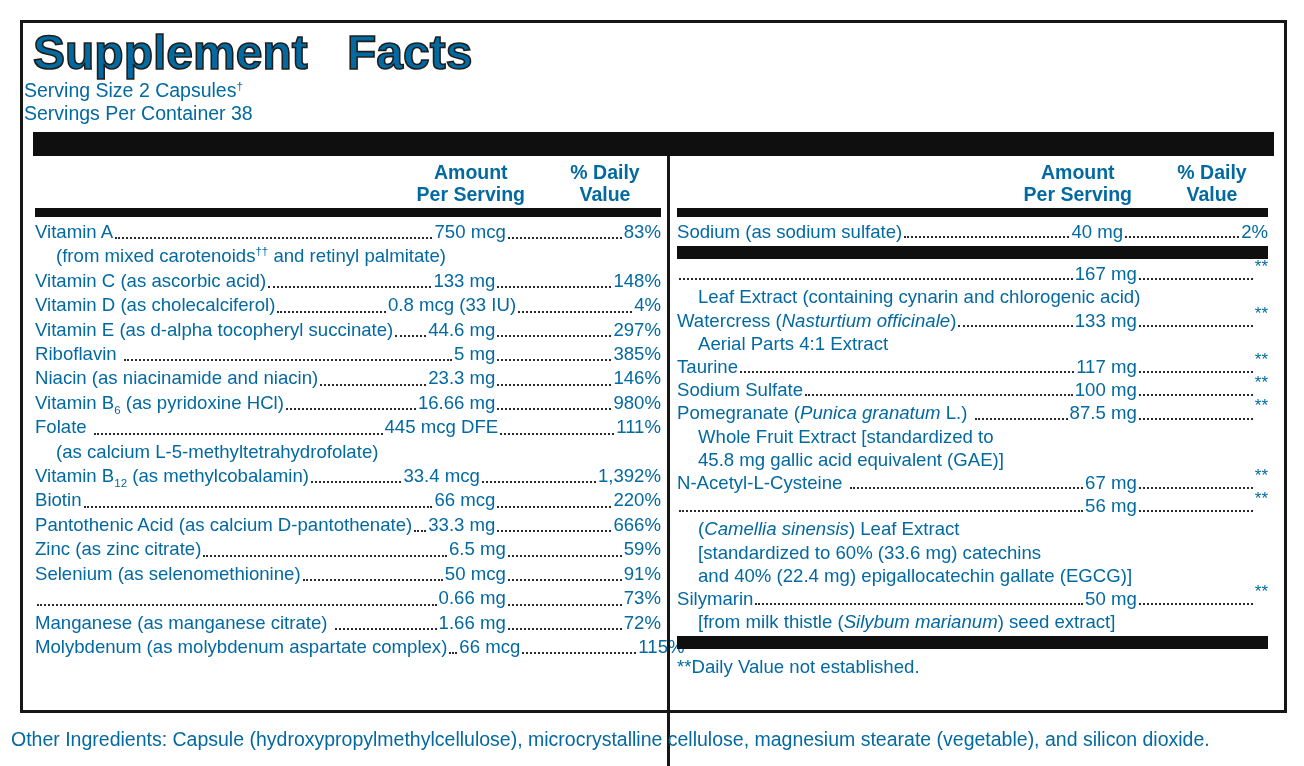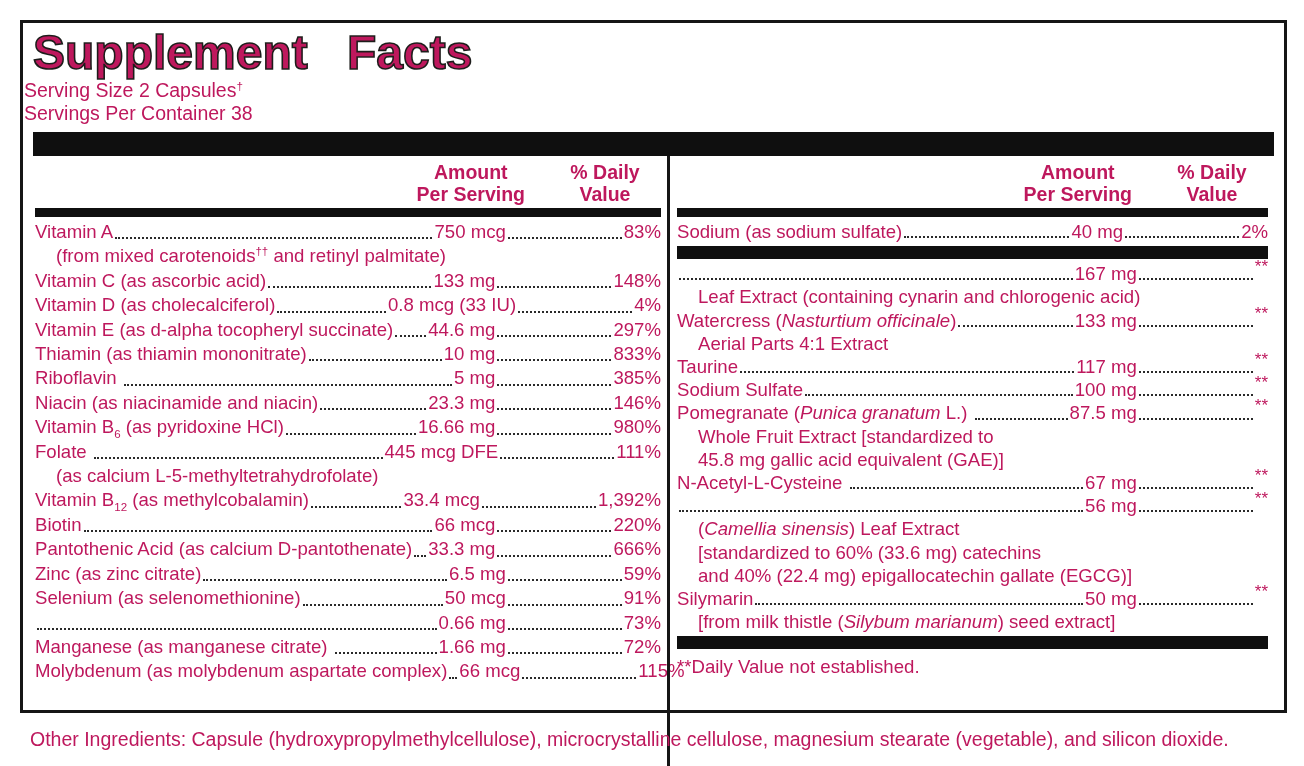--- a/index.html
+++ b/index.html
@@ -1,17 +1,17 @@
 <!DOCTYPE html>
 <html><head>
 <meta charset="utf-8">
 <style>
   html,body{margin:0;padding:0;background:#fff;}
   .canvas{position:relative;width:1304px;height:766px;background:#ffffff;
-    font-family:"Liberation Sans", sans-serif;color:#be185d;overflow:hidden;}
+    font-family:"Liberation Sans", sans-serif;color:#0369a1;overflow:hidden;}
   .facts-box{position:absolute;left:20px;top:20px;width:1267px;height:693px;
     border:3px solid #161616;box-sizing:border-box;background:#fff;}
   .title{font-size:48px;line-height:52px;font-weight:bold;letter-spacing:0;
     word-spacing:26px;-webkit-text-stroke:1.6px #1d1d1b;padding:4px 0 0 10px;}
   .serving-line{font-size:19.5px;line-height:23px;padding-left:1px;}
   .serving-line sup{font-size:60%;line-height:0;}
   .thickbar{height:24px;background:#0f0f0f;margin:7px 10px 0 10px;}
   .body{display:flex;align-items:stretch;margin:0 10px;height:681px;}
   .col{box-sizing:border-box;}
   .col-left{width:634px;padding:0 6px 0 2px;}
@@ -30,21 +30,21 @@
   .leader.l2{flex:0 0 auto;width:114px;}
   .dv{text-align:right;}
   .dv.star{position:relative;top:-7px;font-size:17px;}
   .subrow{font-size:18.6px;line-height:24.4px;padding-left:21px;white-space:pre;}
   .col-right .subrow{line-height:23.2px;}
   .colbar{height:13px;background:#0f0f0f;margin:3px 0;}
   .noterow{font-size:18.6px;line-height:24.4px;padding-top:3px;}
   .it{font-style:italic;}
   sub{font-size:62%;line-height:0;}
   sup{font-size:62%;line-height:0;}
-  .other-ing{position:absolute;left:30px;top:728px;font-size:19.5px;line-height:23px;}
+  .other-ing{position:absolute;left:11px;top:728px;font-size:19.5px;line-height:23px;}
 </style>
 </head>
 <body>
 
 <div class="canvas">
   <div class="facts-box">
     <div class="title">Supplement Facts</div>
     <div class="serving-line"><span>Serving Size 2 Capsules</span><sup>†</sup></div>
     <div class="serving-line">Servings Per Container 38</div>
     <div class="thickbar"></div>
@@ -86,27 +86,20 @@
               <span class="dv">4%</span>
             </div>
             <div class="row">
               <span class="nm">Vitamin E (as d-alpha tocopheryl succinate)</span>
               <span class="leader"></span>
               <span class="amt">44.6 mg</span>
               <span class="leader l2"></span>
               <span class="dv">297%</span>
             </div>
             <div class="row">
-              <span class="nm">Thiamin (as thiamin mononitrate)</span>
-              <span class="leader"></span>
-              <span class="amt">10 mg</span>
-              <span class="leader l2"></span>
-              <span class="dv">833%</span>
-            </div>
-            <div class="row">
               <span class="nm">Riboflavin </span>
               <span class="leader"></span>
               <span class="amt">5 mg</span>
               <span class="leader l2"></span>
               <span class="dv">385%</span>
             </div>
             <div class="row">
               <span class="nm">Niacin (as niacinamide and niacin)</span>
               <span class="leader"></span>
               <span class="amt">23.3 mg</span>

